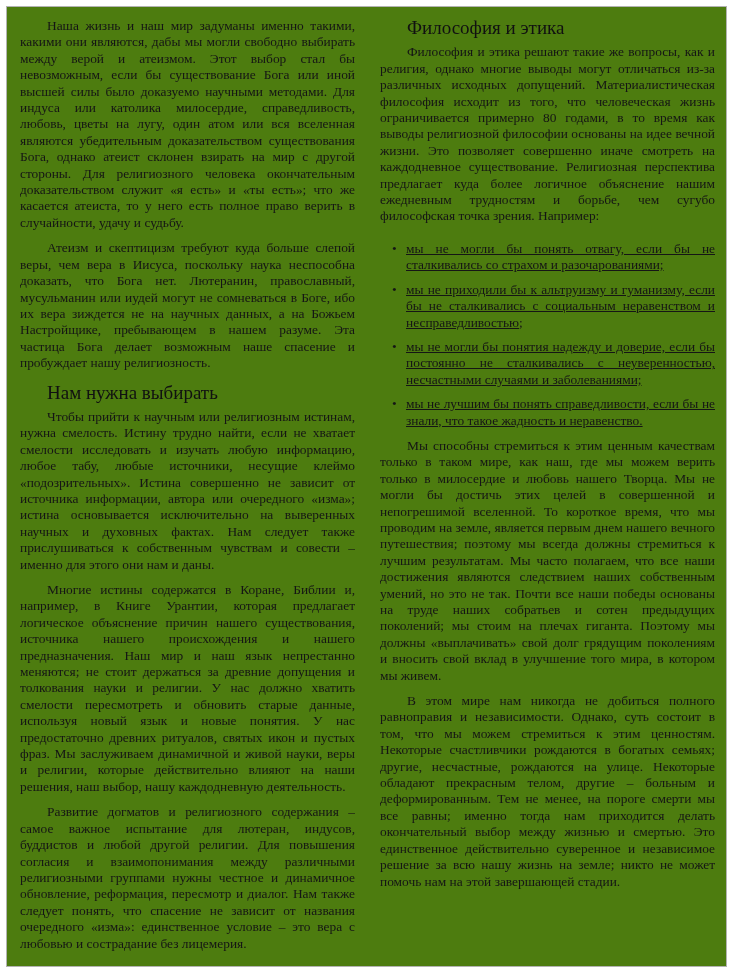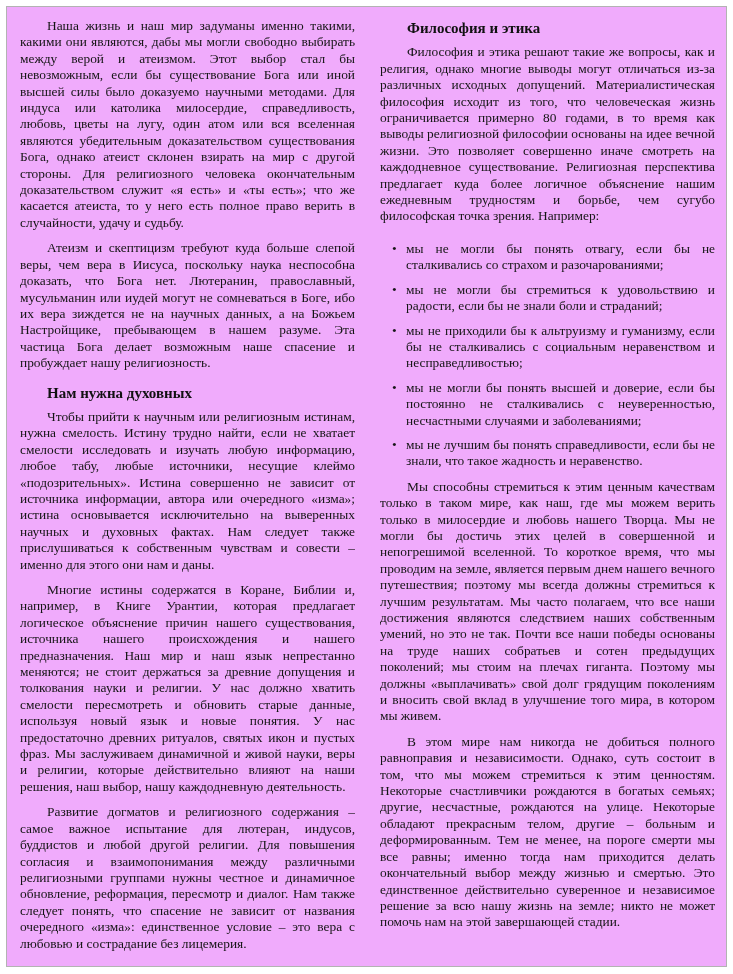--- a/index.html
+++ b/index.html
@@ -13,21 +13,21 @@
     position: relative;
     font-family: "Liberation Serif", "DejaVu Serif", serif;
   }
   .page {
     position: absolute;
     left: 6px;
     top: 6px;
     width: 721px;
     height: 961px;
     box-sizing: border-box;
-    background: #f0abfc;
+    background: #4d7c0f;
     border: 1px solid #b3b3b3;
     padding: 11px 11px 10px 13px;
     overflow: hidden;
   }
   .columns {
     display: flex;
     gap: 25px;
     align-items: flex-start;
   }
   .col {
@@ -37,32 +37,33 @@
     font-size: 13.4px;
     line-height: 16.4px;
   }
   .col p {
     margin: 0 0 9px 0;
     text-align: justify;
     text-indent: 27px;
   }
   .col p:last-child { margin-bottom: 12px; }
   .col h2 {
-    font-size: 15px;
+    font-size: 19px;
     line-height: 16.4px;
-    font-weight: bold;
+    font-weight: normal;
     margin: 13px 0 8px 0;
     text-indent: 27px;
     color: #111111;
   }
   .col h2.first { margin-top: 2px; }
   .col ul {
     list-style: none;
     margin: 16px 0 9px 0;
     padding: 0 0 0 26px;
+    text-decoration: underline;
   }
   .col ul li {
     position: relative;
     text-align: justify;
     margin: 0 0 8px 0;
   }
   .col ul li::before {
     content: "\2022";
     position: absolute;
     left: -14px;
@@ -72,34 +73,33 @@
 </style>
 </head>
 <body>
 
 <div class="page">
   <div class="columns">
 
     <div class="col">
       <p>Наша жизнь и наш мир задуманы именно такими, какими они являются, дабы мы могли свободно выбирать между верой и атеизмом. Этот выбор стал бы невозможным, если бы существование Бога или иной высшей силы было доказуемо научными методами. Для индуса или католика милосердие, справедливость, любовь, цветы на лугу, один атом или вся вселенная являются убедительным доказательством существования Бога, однако атеист склонен взирать на мир с другой стороны. Для религиозного человека окончательным доказательством служит «я есть» и «ты есть»; что же касается атеиста, то у него есть полное право верить в случайности, удачу и судьбу.</p>
       <p>Атеизм и скептицизм требуют куда больше слепой веры, чем вера в Иисуса, поскольку наука неспособна доказать, что Бога нет. Лютеранин, православный, мусульманин или иудей могут не сомневаться в Боге, ибо их вера зиждется не на научных данных, а на Божьем Настройщике, пребывающем в нашем разуме. Эта частица Бога делает возможным наше спасение и пробуждает нашу религиозность.</p>
-      <h2>Нам нужна духовных</h2>
+      <h2>Нам нужна выбирать</h2>
       <p>Чтобы прийти к научным или религиозным истинам, нужна смелость. Истину трудно найти, если не хватает смелости исследовать и изучать любую информацию, любое табу, любые источники, несущие клеймо «подозрительных». Истина совершенно не зависит от источника информации, автора или очередного «изма»; истина основывается исключительно на выверенных научных и духовных фактах. Нам следует также прислушиваться к собственным чувствам и совести – именно для этого они нам и даны.</p>
       <p>Многие истины содержатся в Коране, Библии и, например, в Книге Урантии, которая предлагает логическое объяснение причин нашего существования, источника нашего происхождения и нашего предназначения. Наш мир и наш язык непрестанно меняются; не стоит держаться за древние допущения и толкования науки и религии. У нас должно хватить смелости пересмотреть и обновить старые данные, используя новый язык и новые понятия. У нас предостаточно древних ритуалов, святых икон и пустых фраз. Мы заслуживаем динамичной и живой науки, веры и религии, которые действительно влияют на наши решения, наш выбор, нашу каждодневную деятельность.</p>
       <p>Развитие догматов и религиозного содержания – самое важное испытание для лютеран, индусов, буддистов и любой другой религии. Для повышения согласия и взаимопонимания между различными религиозными группами нужны честное и динамичное обновление, реформация, пересмотр и диалог. Нам также следует понять, что спасение не зависит от названия очередного «изма»: единственное условие – это вера с любовью и сострадание без лицемерия.</p>
     </div>
 
     <div class="col">
       <h2 class="first">Философия и этика</h2>
       <p>Философия и этика решают такие же вопросы, как и религия, однако многие выводы могут отличаться из-за различных исходных допущений. Материалистическая философия исходит из того, что человеческая жизнь ограничивается примерно 80 годами, в то время как выводы религиозной философии основаны на идее вечной жизни. Это позволяет совершенно иначе смотреть на каждодневное существование. Религиозная перспектива предлагает куда более логичное объяснение нашим ежедневным трудностям и борьбе, чем сугубо философская точка зрения. Например:</p>
       <ul>
         <li>мы не могли бы понять отвагу, если бы не сталкивались со страхом и разочарованиями;</li>
-        <li>мы не могли бы стремиться к удовольствию и радости, если бы не знали боли и страданий;</li>
         <li>мы не приходили бы к альтруизму и гуманизму, если бы не сталкивались с социальным неравенством и несправедливостью;</li>
-        <li>мы не могли бы понять высшей и доверие, если бы постоянно не сталкивались с неуверенностью, несчастными случаями и заболеваниями;</li>
+        <li>мы не могли бы понятия надежду и доверие, если бы постоянно не сталкивались с неуверенностью, несчастными случаями и заболеваниями;</li>
         <li>мы не лучшим бы понять справедливости, если бы не знали, что такое жадность и неравенство.</li>
       </ul>
       <p>Мы способны стремиться к этим ценным качествам только в таком мире, как наш, где мы можем верить только в милосердие и любовь нашего Творца. Мы не могли бы достичь этих целей в совершенной и непогрешимой вселенной. То короткое время, что мы проводим на земле, является первым днем нашего вечного путешествия; поэтому мы всегда должны стремиться к лучшим результатам. Мы часто полагаем, что все наши достижения являются следствием наших собственным умений, но это не так. Почти все наши победы основаны на труде наших собратьев и сотен предыдущих поколений; мы стоим на плечах гиганта. Поэтому мы должны «выплачивать» свой долг грядущим поколениям и вносить свой вклад в улучшение того мира, в котором мы живем.</p>
       <p>В этом мире нам никогда не добиться полного равноправия и независимости. Однако, суть состоит в том, что мы можем стремиться к этим ценностям. Некоторые счастливчики рождаются в богатых семьях; другие, несчастные, рождаются на улице. Некоторые обладают прекрасным телом, другие – больным и деформированным. Тем не менее, на пороге смерти мы все равны; именно тогда нам приходится делать окончательный выбор между жизнью и смертью. Это единственное действительно суверенное и независимое решение за всю нашу жизнь на земле; никто не может помочь нам на этой завершающей стадии.</p>
     </div>
 
   </div>
 </div>
 
 </body></html>

